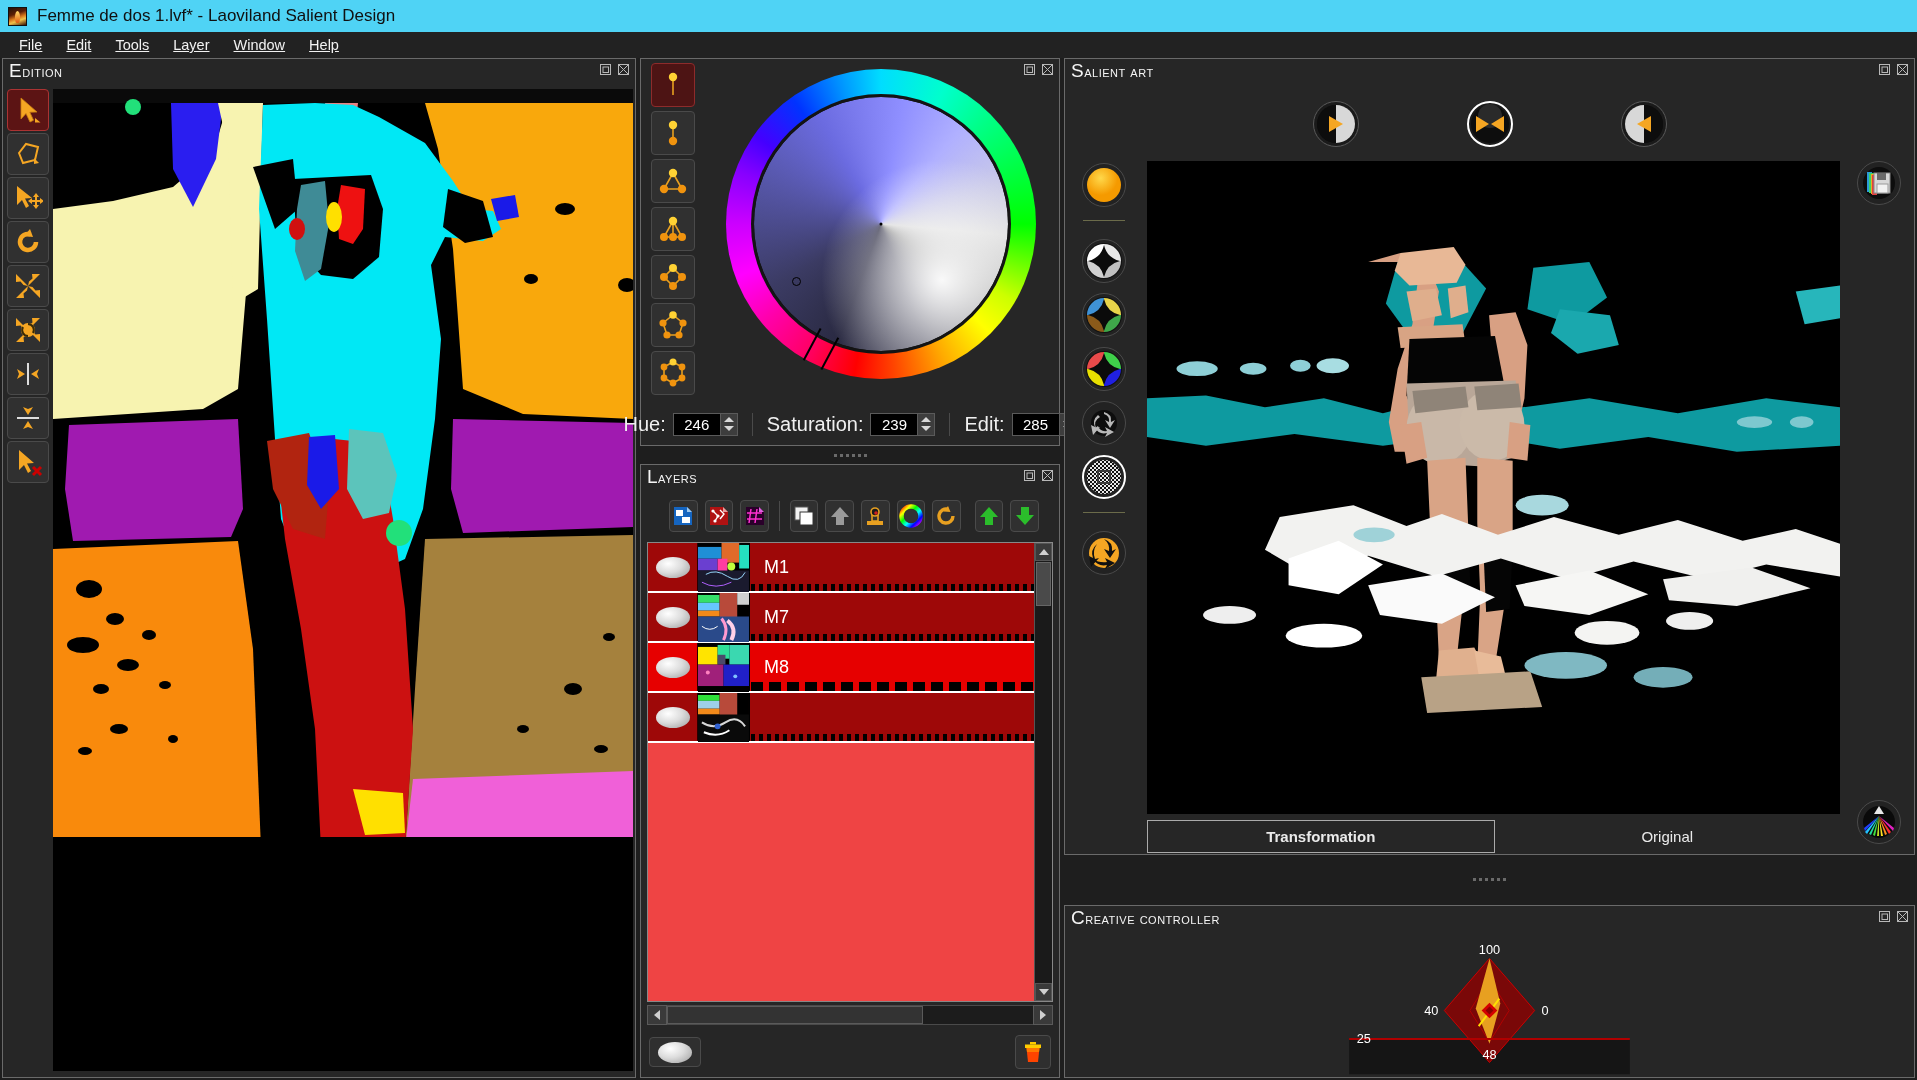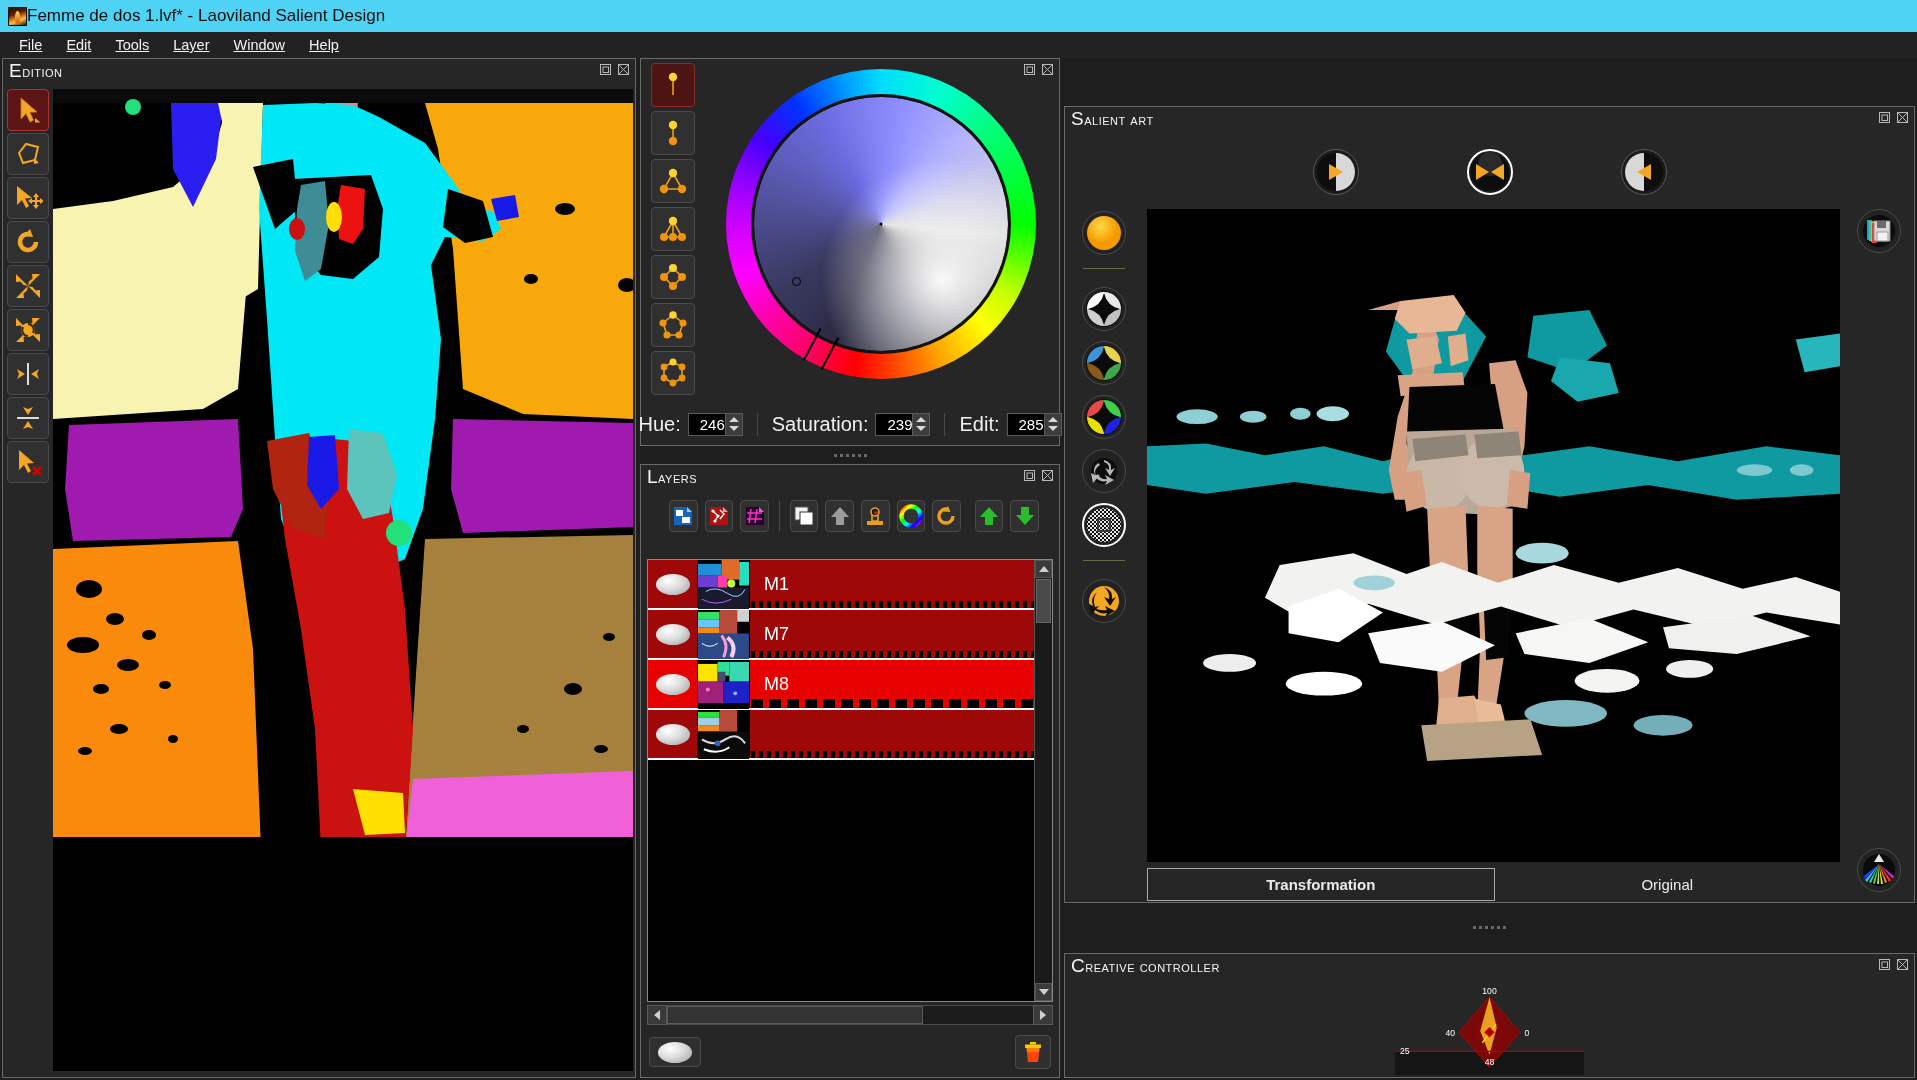--- a/index.html
+++ b/index.html
@@ -6,21 +6,21 @@
   html, body {
     width: 1917px; height: 1080px;
     background: #1e1e1e;
     font-family: "Liberation Sans", sans-serif;
     overflow: hidden;
   }
 
   
   #titlebar {
     height: 32px; background: #4fd3f5;
-    display: flex; align-items: center; 
+    display: flex; align-items: center; gap: 10px;
     padding-left: 8px;
     color: #101010; font-size: 17px;
   }
   #app-icon {
     width: 19px; height: 19px; flex: 0 0 19px;
     background: linear-gradient(160deg,#241008 0%,#5b1d06 35%,#d8751a 55%,#f0c14a 70%,#3b1405 100%);
     border: 1px solid #111; position: relative;
   }
   #app-icon:after {
     content:''; position:absolute; left:6px; top:3px; width:5px; height:12px;
@@ -146,21 +146,21 @@
     height: 38px; display: flex; align-items: center; justify-content: center;
     gap: 0; padding-bottom: 4px;
   }
   .hsv-group { display: flex; align-items: center; gap: 7px; padding: 0 14px;
                border-right: 1px solid #4a4a4a; }
   .hsv-group:last-child { border-right: none; }
   .hsv-label { color: #f0f0f0; font-size: 20px; }
   .spin-wrap { display: flex; align-items: center; }
   .spin-val {
     background: #000; color: #fff; border: 1px solid #5a5a5a;
-    width: 38px; height: 23px; line-height: 21px; text-align: right;
+    width: 48px; height: 23px; line-height: 21px; text-align: center;
     font-size: 15px;
   }
   .spin-arrows {
     width: 17px; height: 23px; background: #3d3d3d; border: 1px solid #5a5a5a;
     border-left: none; display: flex; flex-direction: column;
     align-items: center; justify-content: space-around; padding: 2px 0;
     cursor: pointer;
   }
   .spin-arrows i {
     display: block; width: 0; height: 0; border-left: 5px solid transparent;
@@ -174,21 +174,21 @@
   #layers-toolbar { display: flex; align-items: center; gap: 7px; padding: 8px 14px 10px 22px; }
   .ltool {
     width: 32px; height: 32px; border: 1px solid #4a4a4a; border-radius: 4px;
     background: #303030; display: flex; align-items: center; justify-content: center;
     cursor: pointer;
   }
   .ltool svg { width: 24px; height: 24px; }
   .lt-sep { width: 1px; height: 30px; background: #4a4a4a; margin: 0 3px; }
   .lt-spacer { flex: 1; }
 
-  #layer-list-wrap { flex: 1; display: flex; border: 1px solid #888; background: #000000; min-height: 0; margin-top: 17px; }
+  #layer-list-wrap { flex: 1; display: flex; border: 1px solid #888; background: #ef4444; min-height: 0; }
   #layer-list { flex: 1; display: flex; flex-direction: column; overflow: hidden; }
   .layer-row {
     height: 50px; display: flex; align-items: stretch; background: #9e0808;
     border-bottom: 2px solid #fff; position: relative;
   }
   .layer-row.selected { background: #e60000; }
   .layer-vis {
     width: 50px; flex: 0 0 50px; display: flex; align-items: center; justify-content: center;
     border-right: 1px solid #2a0000; cursor: pointer;
   }
@@ -238,21 +238,21 @@
 
   #layers-footer { height: 46px; display: flex; align-items: center; padding: 8px 2px 0 2px; }
   .foot-btn {
     width: 52px; height: 30px; border: 1px solid #4a4a4a; border-radius: 4px;
     background: #2f2f2f; display: flex; align-items: center; justify-content: center;
     cursor: pointer;
   }
   .trash-btn { margin-left: auto; width: 36px; height: 34px; }
 
   
-  #rightcol { flex: 1; display: flex; flex-direction: column; gap: 22px; min-width: 0; margin-top: 48px; }
+  #rightcol { flex: 1; display: flex; flex-direction: column; gap: 22px; min-width: 0; }
   #salient { flex: 0 0 680px; }
   #creative { flex: 1; }
 
   #salient-body { flex: 1; display: flex; flex-direction: column; padding: 4px 0 0 0; }
   #sa-modes { height: 74px; display: flex; align-items: center; justify-content: center; gap: 108px; }
   .sa-mode {
     width: 46px; height: 46px; border-radius: 50%; border: 1px solid #5a5a5a;
     display: flex; align-items: center; justify-content: center; cursor: pointer;
     background: #1a1a1a;
   }

